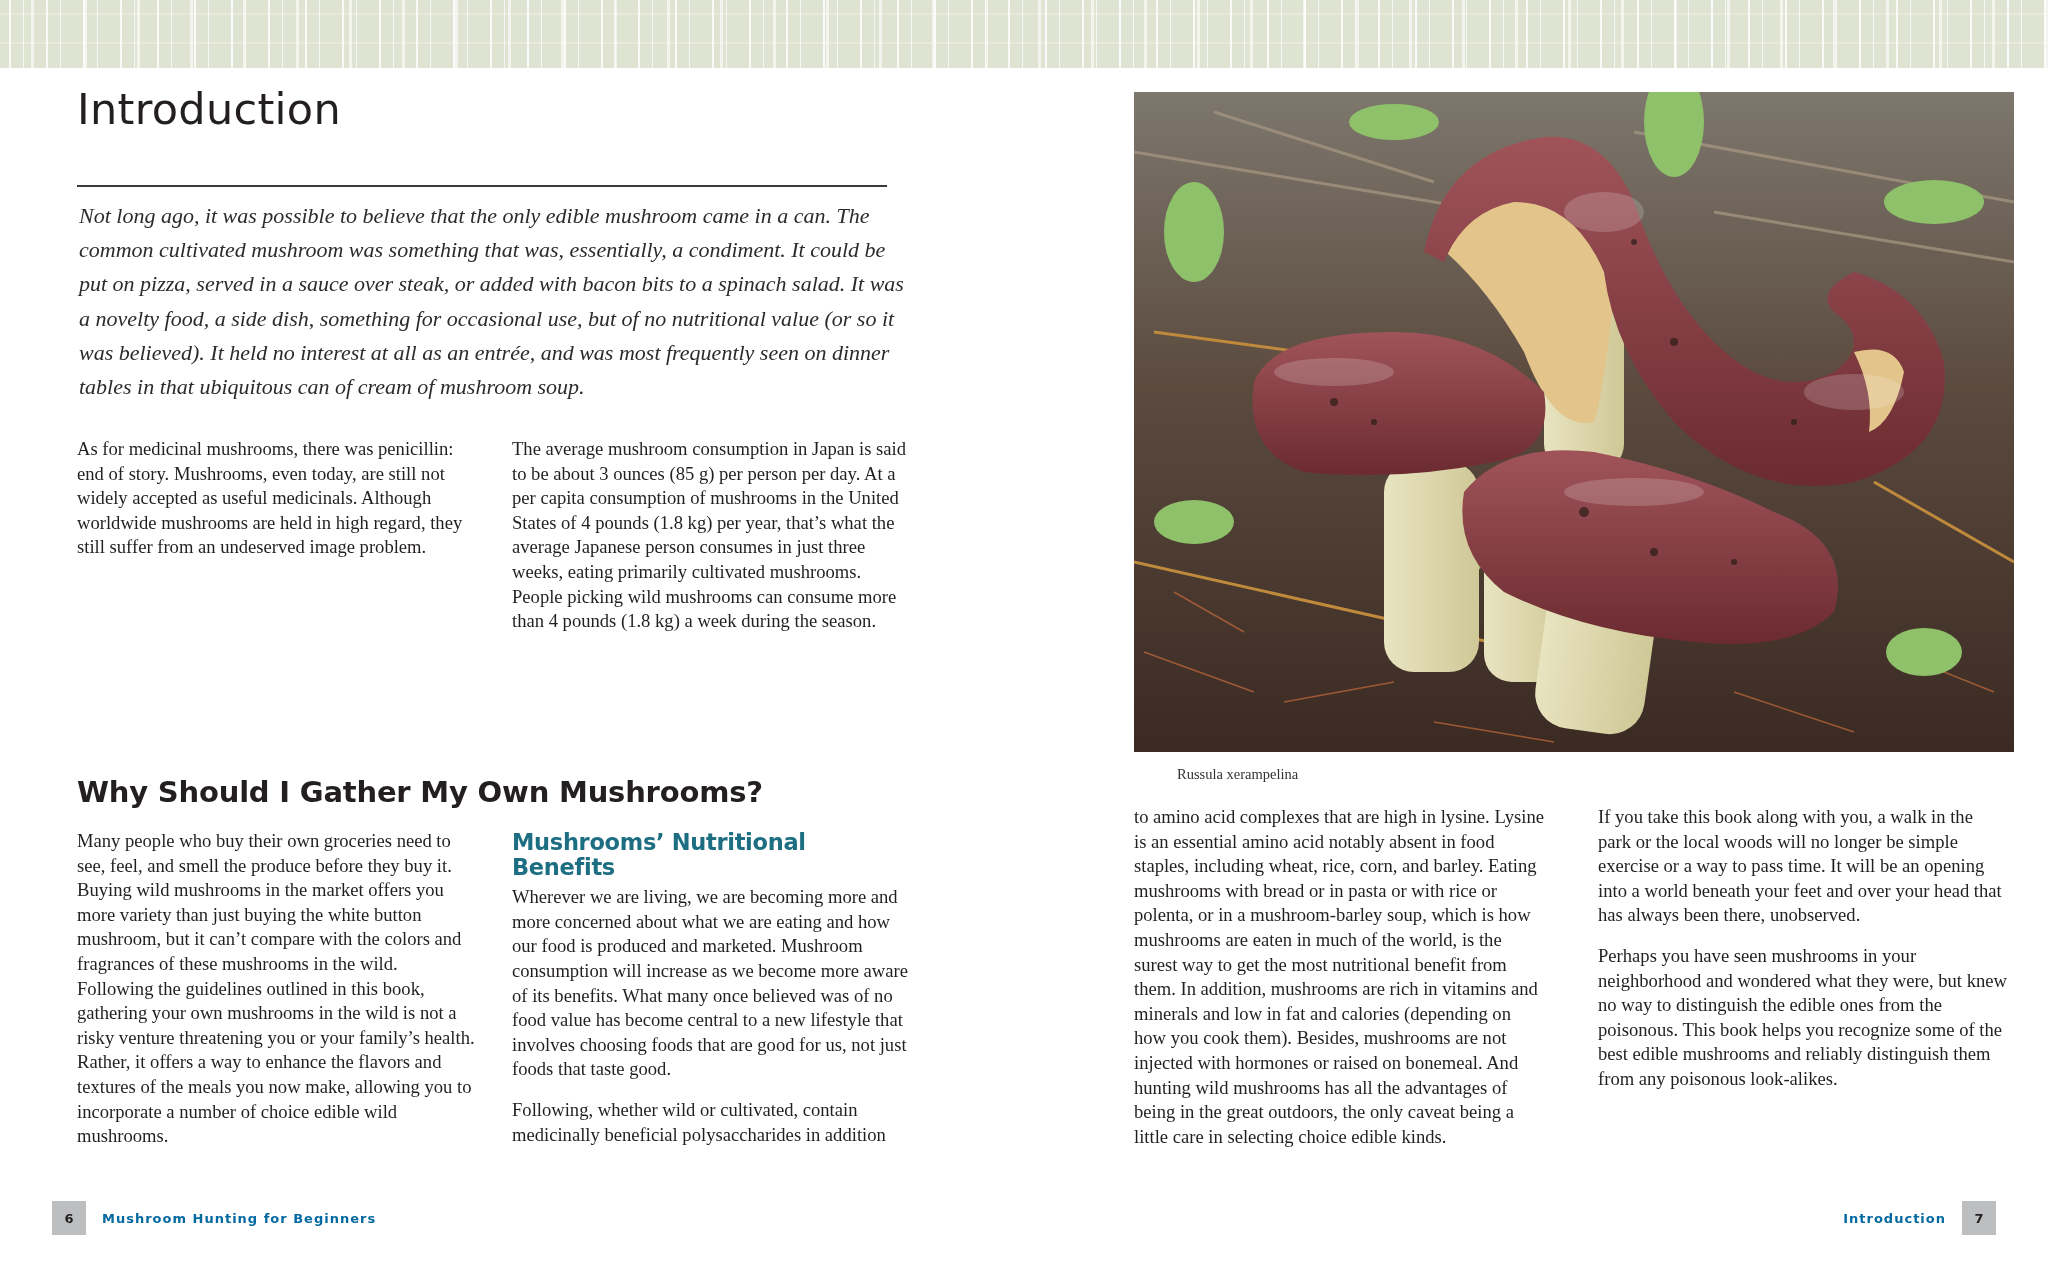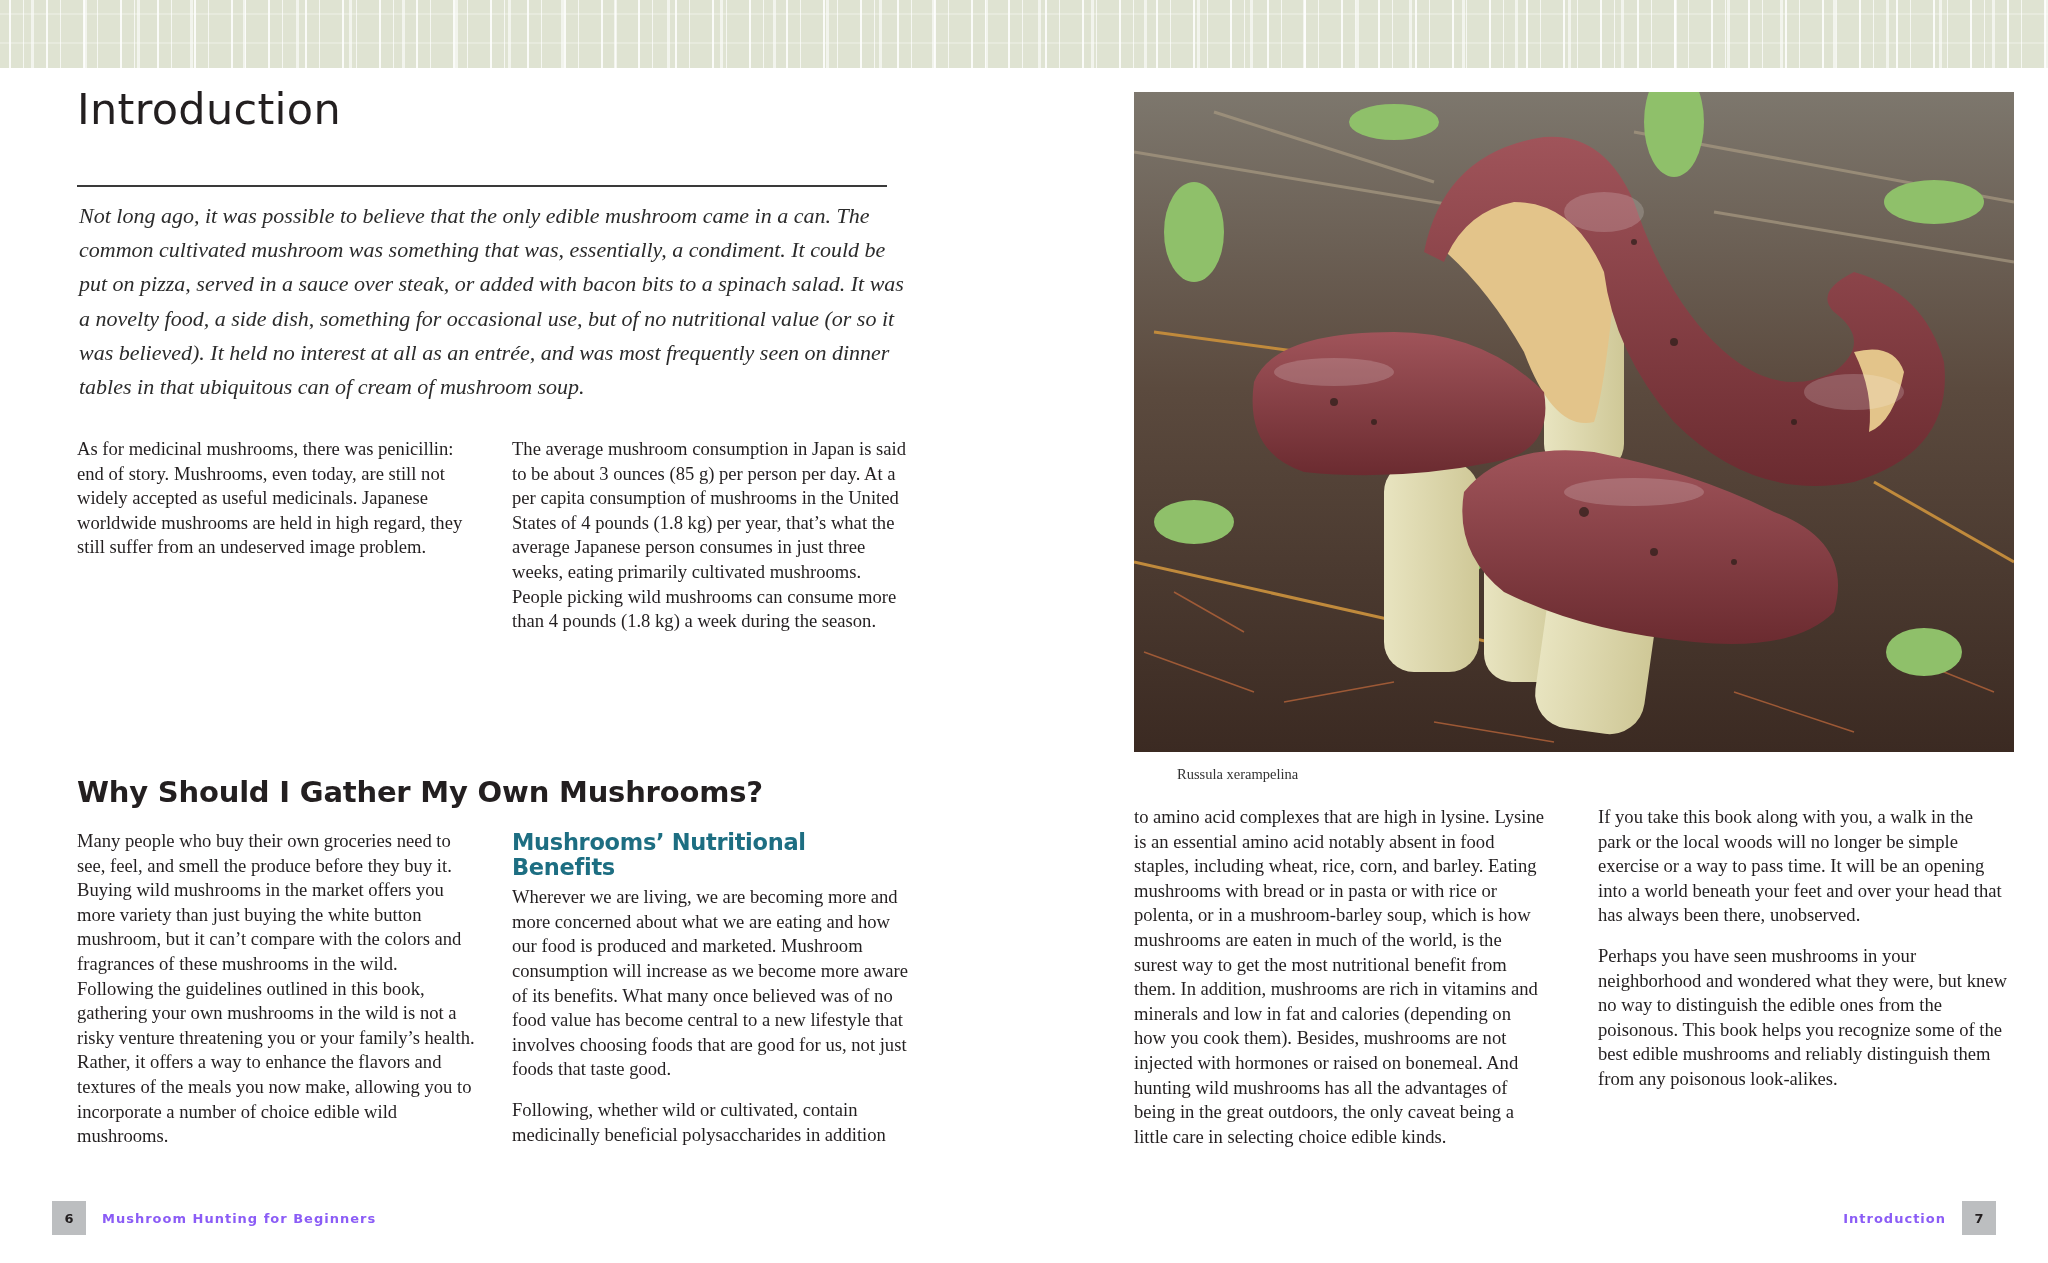--- a/index.html
+++ b/index.html
@@ -50,34 +50,34 @@
     font-family: Liberation Serif, serif;
     font-size: 14.5px; color: #333; margin-left: 43px;
   }
   .folio { position: absolute; top: 1201px; height: 34px; display: flex; align-items: center; }
   .pagebox {
     width: 34px; height: 34px; background: #bcbec0; display: flex; align-items: center; justify-content: center;
     font-family: "DejaVu Sans", "Liberation Sans", sans-serif; font-weight: 700; font-size: 13px; color: #231f20;
   }
   .runhead {
     font-family: "DejaVu Sans", "Liberation Sans", sans-serif; font-weight: 700; font-size: 13px;
-    letter-spacing: 1px; color: #8b5cf6;
+    letter-spacing: 1px; color: #0369a1;
   }
 </style>
 </head>
 <body>
 
 <div class="banner"></div>
 
 <h1 class="h1">Introduction</h1>
 <div class="rule"></div>
 <p class="lede">Not long ago, it was possible to believe that the only edible mushroom came in a can. The common cultivated mushroom was something that was, essentially, a condiment. It could be put on pizza, served in a sauce over steak, or added with bacon bits to a spinach salad. It was a novelty food, a side dish, something for occasional use, but of no nutritional value (or so it was believed). It held no interest at all as an entrée, and was most frequently seen on dinner tables in that ubiquitous can of cream of mushroom soup.</p>
 
 <div class="col" style="left:77px; top:437px; width:400px;">
-  <p>As for medicinal mushrooms, there was penicillin: end of story. Mushrooms, even today, are still not widely accepted as useful medicinals. Japanese worldwide mushrooms are held in high regard, they still suffer from an undeserved image problem.</p>
+  <p>As for medicinal mushrooms, there was penicillin: end of story. Mushrooms, even today, are still not widely accepted as useful medicinals. Although worldwide mushrooms are held in high regard, they still suffer from an undeserved image problem.</p>
 </div>
 <div class="col" style="left:512px; top:437px; width:400px;">
   <p>The average mushroom consumption in Japan is said to be about 3 ounces (85 g) per person per day. At a per capita consumption of mushrooms in the United States of 4 pounds (1.8 kg) per year, that’s what the average Japanese person consumes in just three weeks, eating primarily cultivated mushrooms. People picking wild mushrooms can consume more than 4 pounds (1.8 kg) a week during the season.</p>
 </div>
 
 <h2 class="h2">Why Should I Gather My Own Mushrooms?</h2>
 
 <div class="col" style="left:77px; top:829px; width:400px;">
   <p>Many people who buy their own groceries need to see, feel, and smell the produce before they buy it. Buying wild mushrooms in the market offers you more variety than just buying the white button mushroom, but it can’t compare with the colors and fragrances of these mushrooms in the wild. Following the guidelines outlined in this book, gathering your own mushrooms in the wild is not a risky venture threatening you or your family’s health. Rather, it offers a way to enhance the flavors and textures of the meals you now make, allowing you to incorporate a number of choice edible wild mushrooms.</p>
 </div>

